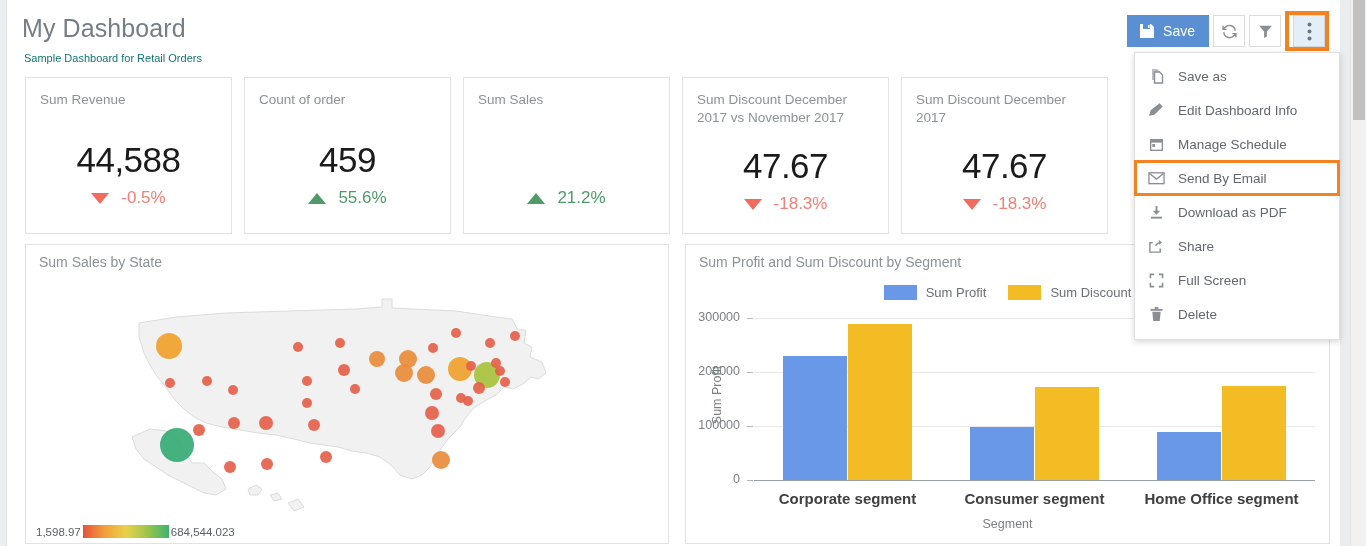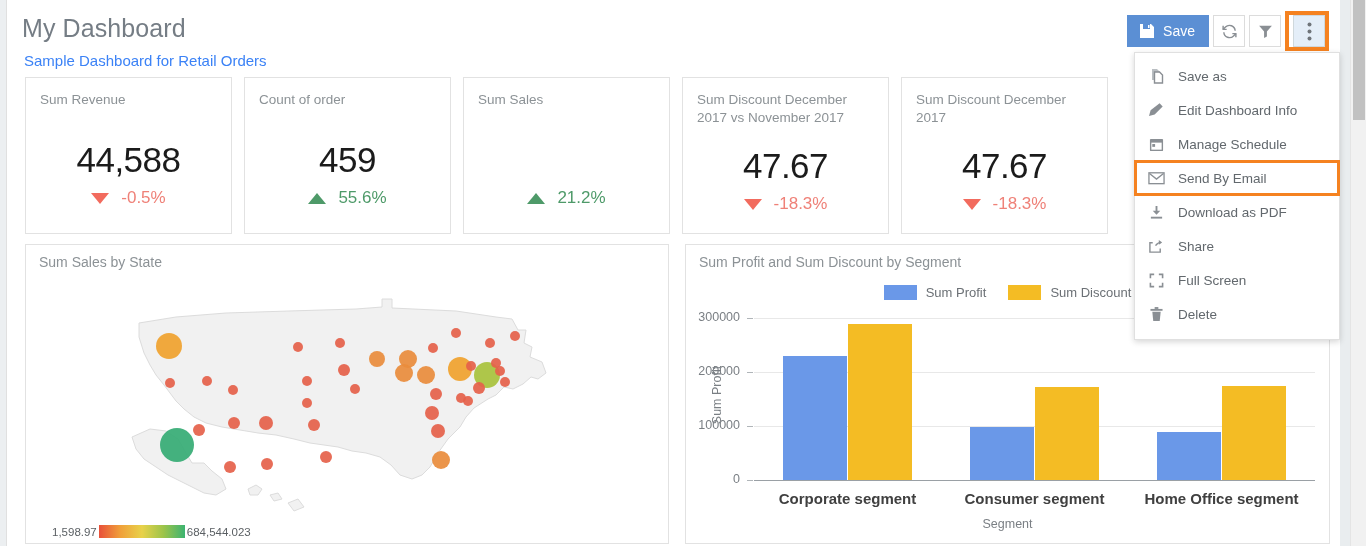--- a/index.html
+++ b/index.html
@@ -31,21 +31,21 @@
     background: #e9edef;
   }
 
   
   .page-title {
     position: absolute; left: 22px; top: 14px;
     font-size: 25px; color: #757d85; font-weight: 400; letter-spacing: .1px; text-align: right;
   }
   .page-subtitle {
     position: absolute; left: 24px; top: 52px;
-    font-size: 15px; color: #3b82f6;
+    font-size: 11px; color: #0f766e;
   }
 
   
   .toolbar { position: absolute; right: 37px; top: 11px; display: flex; align-items: center; }
   .btn-save {
     display: flex; align-items: center; gap: 8px;
     height: 32px; padding: 0 14px 0 12px;
     background: #5b8fd4; color: #fff; font-size: 14px;
     border: none; cursor: pointer;
   }
@@ -114,21 +114,21 @@
     background: #fff; border: 1px solid #e2e2e2; overflow: hidden;
   }
   .panel-title {
     position: absolute; left: 13px; top: 9px; font-size: 14px; color: #8c9296;
   }
 
   
   .map-canvas { position: absolute; left: 0; top: 22px; width: 642px; height: 250px; }
   .map-legend {
     position: absolute; left: 10px; bottom: 5px; display: flex; align-items: center; gap: 2px;
-    font-size: 11.5px; color: #5a5f63; margin-left: 16px;
+    font-size: 11.5px; color: #5a5f63;
   }
   .legend-gradient {
     width: 86px; height: 13px;
     background: linear-gradient(to right, #e8503a, #f0a03a, #e8d24a, #9cc44a, #3cb371);
   }
 
   
   .legend-row {
     position: absolute; left: 0; right: 0; top: 40px;
     display: flex; justify-content: center; gap: 22px; align-items: center;

